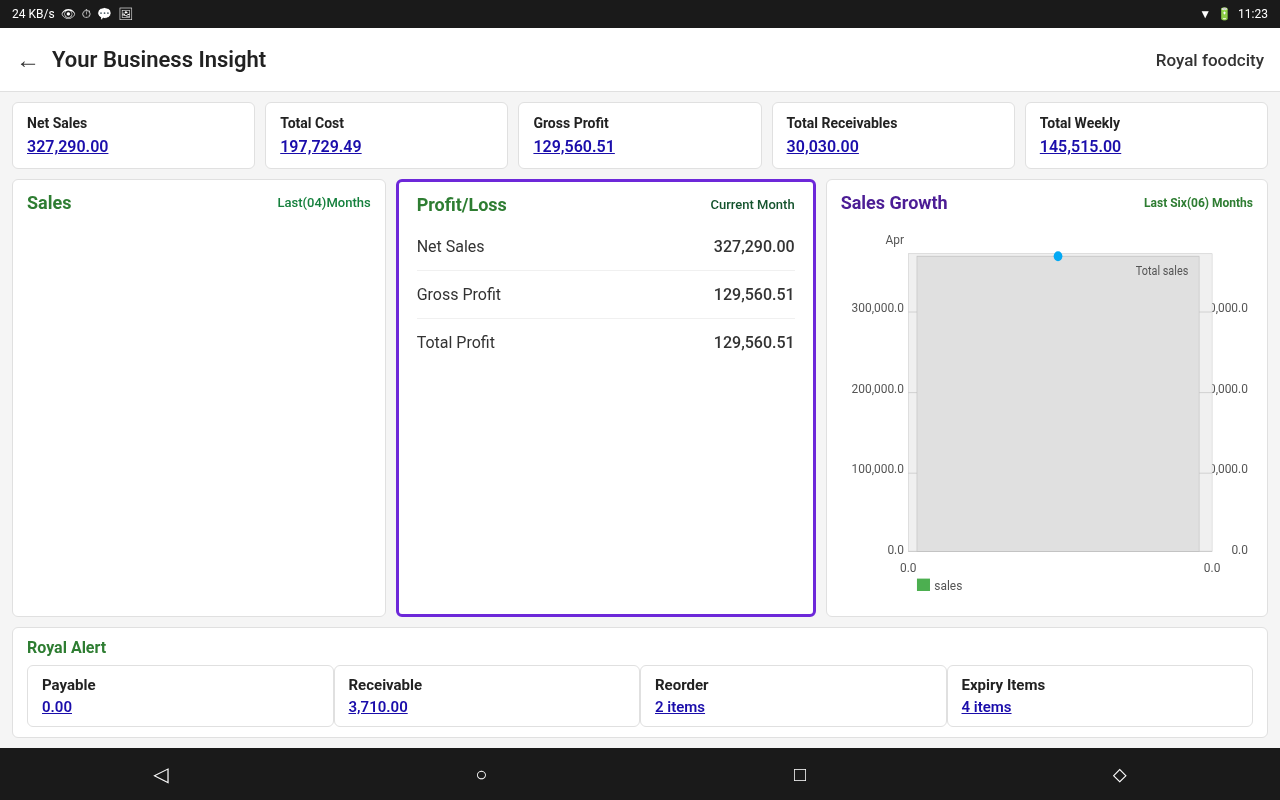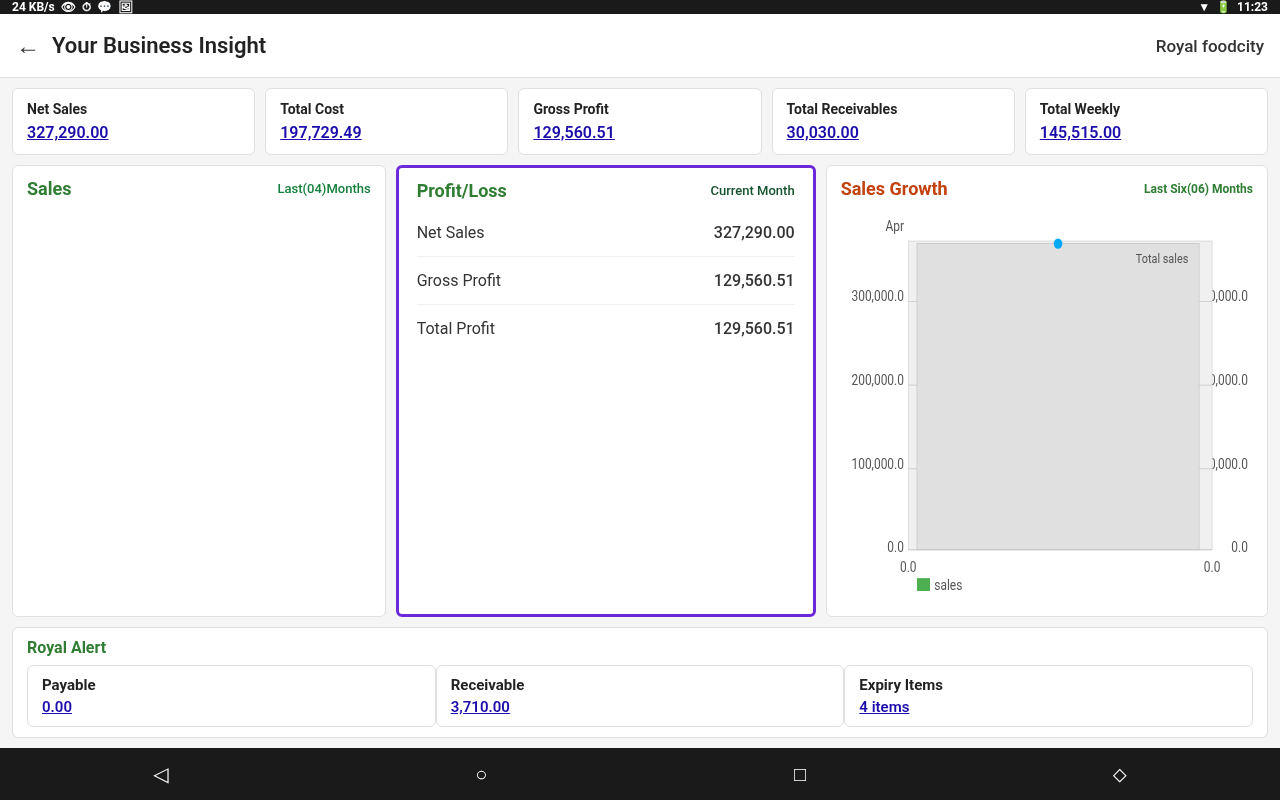--- a/index.html
+++ b/index.html
@@ -9,29 +9,28 @@
       width: 1280px;
       height: 800px;
       overflow: hidden;
       display: flex;
       flex-direction: column;
     }
 
     
     .status-bar {
       background: #1a1a1a;
-      height: 14px;
+      height: 28px;
       display: flex;
       align-items: center;
       justify-content: space-between;
       padding: 0 12px;
       color: white;
       font-size: 12px;
       flex-shrink: 0;
-      font-weight: bold;
     }
     .status-bar-left { display: flex; align-items: center; gap: 6px; }
     .status-bar-right { display: flex; align-items: center; gap: 6px; }
 
     
     .header {
       background: white;
       height: 64px;
       display: flex;
       align-items: center;
@@ -180,21 +179,21 @@
     }
     .growth-header {
       display: flex;
       justify-content: space-between;
       align-items: center;
       margin-bottom: 6px;
     }
     .growth-title {
       font-size: 18px;
       font-weight: 700;
-      color: #c2410c;
+      color: #4c1d95;
     }
     .growth-subtitle {
       font-size: 12px;
       color: #2e7d32;
       font-weight: 700;
       text-align: right;
     }
 
     
     .chart-container {
@@ -390,20 +389,24 @@
     <div class="alert-cards" id="alert-cards">
         <div class="alert-card">
     <span class="alert-card-title">Payable</span>
     <span class="alert-card-value">0.00</span>
   </div>
         <div class="alert-card">
     <span class="alert-card-title">Receivable</span>
     <span class="alert-card-value">3,710.00</span>
   </div>
         <div class="alert-card">
+    <span class="alert-card-title">Reorder</span>
+    <span class="alert-card-value">2 items</span>
+  </div>
+        <div class="alert-card">
     <span class="alert-card-title">Expiry Items</span>
     <span class="alert-card-value">4 items</span>
   </div>
       </div>
   </div>
 
 </div>
 
 <div class="bottom-nav">
   <span class="nav-icon">◁</span>

